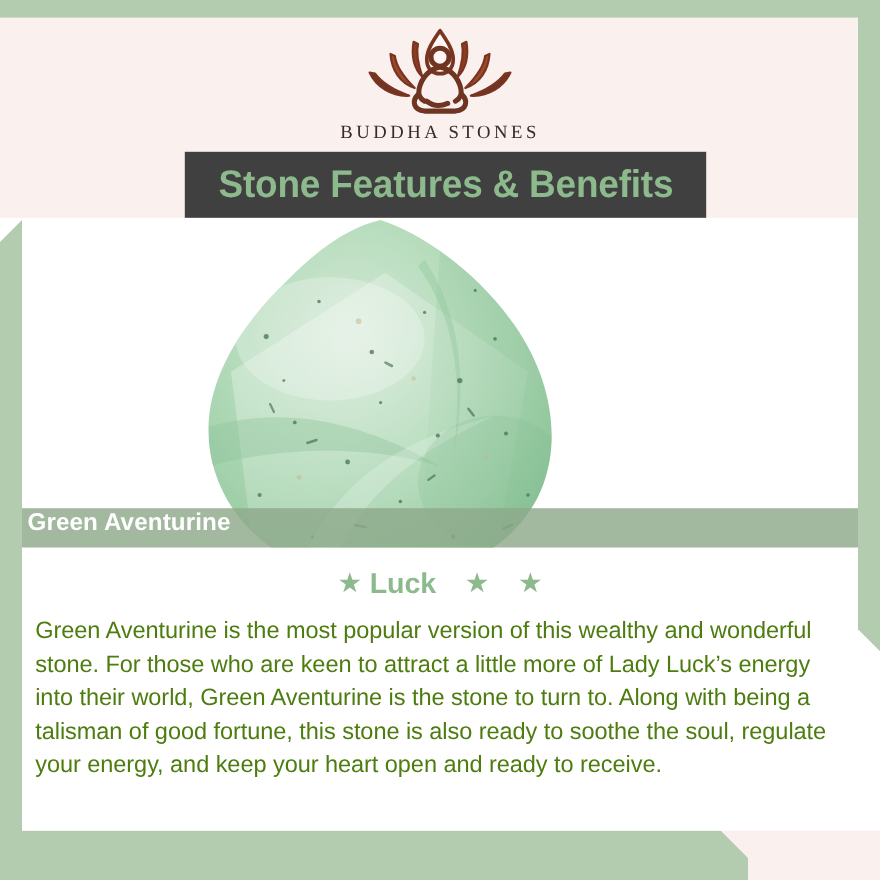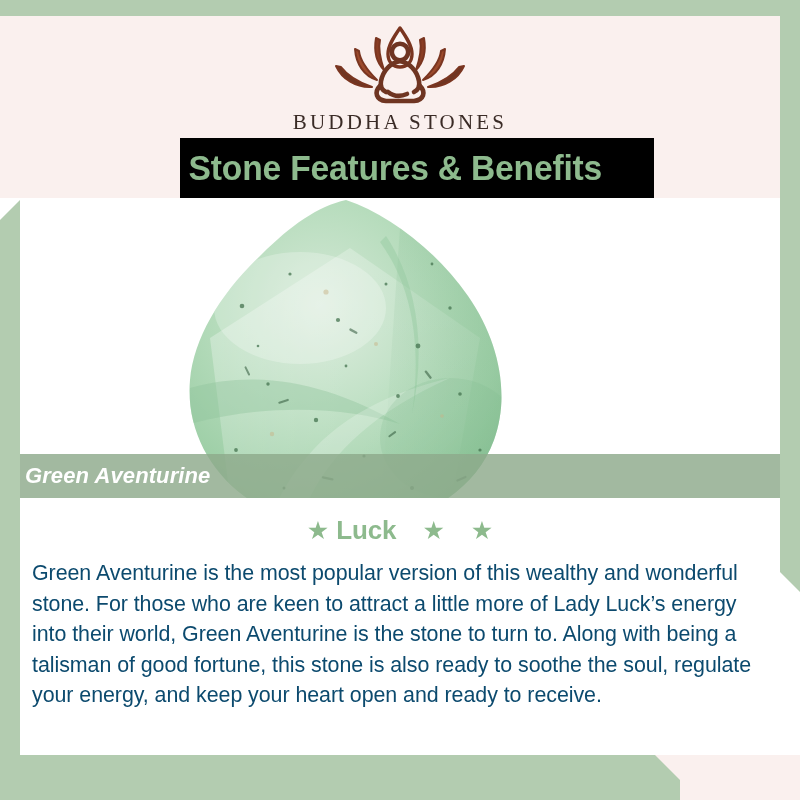--- a/index.html
+++ b/index.html
@@ -20,47 +20,47 @@
   .frame-bottom{position:absolute;left:0;bottom:0;width:800px;height:45px;background:#b3ccb0;z-index:4;
     clip-path:polygon(0 0,calc(100% - 145px) 0,calc(100% - 120px) 25px,calc(100% - 120px) 100%,0 100%);}
 
   
   .header{position:absolute;left:0;top:0;width:800px;height:198px;background:#faf0ee;z-index:2;}
   .logo-wrap{position:absolute;left:0;top:22px;width:800px;display:flex;flex-direction:column;align-items:center;}
   .logo-mark{width:172px;height:84px;display:block;}
   .logo-word{
     margin-top:4px;
     font-family:"Liberation Serif",serif;
-    font-size:21px;letter-spacing:3.2px;color:#3a2b26;
+    font-size:17px;letter-spacing:3.2px;color:#3a2b26;
     font-weight:400;
     text-align:center;
   }
 
   
   .title-panel{
-    position:absolute;left:180px;top:138px;width:474px;height:60px;
-    background:#000000;z-index:3;
-    display:flex;align-items:center;justify-content:flex-start;
+    position:absolute;left:168px;top:138px;width:474px;height:60px;
+    background:#404040;z-index:3;
+    display:flex;align-items:center;justify-content:center;
   }
   .title-text{
     font-family:"Liberation Sans Narrow","Liberation Sans",sans-serif;
     font-weight:700;font-size:35px;color:#8dba8d;
     letter-spacing:-0.2px;white-space:nowrap;
     transform:scaleX(0.96);
   }
 
   
   .photo{position:absolute;left:0;top:198px;width:800px;height:300px;background:#ffffff;overflow:hidden;z-index:1;}
   .stone{
     position:absolute;left:150px;top:-10px;width:400px;height:390px;
   }
   .label-bar{
-    position:absolute;left:0;bottom:0;width:100%;height:44px;
+    position:absolute;left:0;bottom:0;width:100%;height:36px;
     background:rgba(141,170,139,0.82);
-    display:flex;align-items:center;z-index:3;font-style:italic;
+    display:flex;align-items:flex-start;z-index:3;
   }
   .label-bar span{
     color:#ffffff;font-weight:700;font-size:22px;
     padding-left:25px;letter-spacing:0.1px;
     font-family:"Liberation Sans",sans-serif;
   }
 
   
   .content{position:absolute;left:0;top:498px;width:800px;height:257px;background:#ffffff;z-index:2;}
   .benefits{
@@ -71,21 +71,21 @@
   .benefit .star{color:#8dba8d;font-size:25px;line-height:1;}
   .benefit .btxt{
     color:#8dba8d;font-weight:700;font-size:26px;
     font-family:"Liberation Sans Narrow","Liberation Sans",sans-serif;
     letter-spacing:-0.1px;
     text-align:right;
   }
   .paragraph{
     margin:12px 30px 0 32px;
     font-family:"Liberation Sans Narrow","Liberation Sans",sans-serif;
-    font-size:21.4px;line-height:30.5px;color:#0c4a6e;
+    font-size:21.4px;line-height:30.5px;color:#4d7c0f;
     font-weight:500;text-align:left;
     letter-spacing:-0.05px;
   }
 </style>
 </head>
 <body>
 
 <div class="page">
 
   <div class="frame-top"></div>

